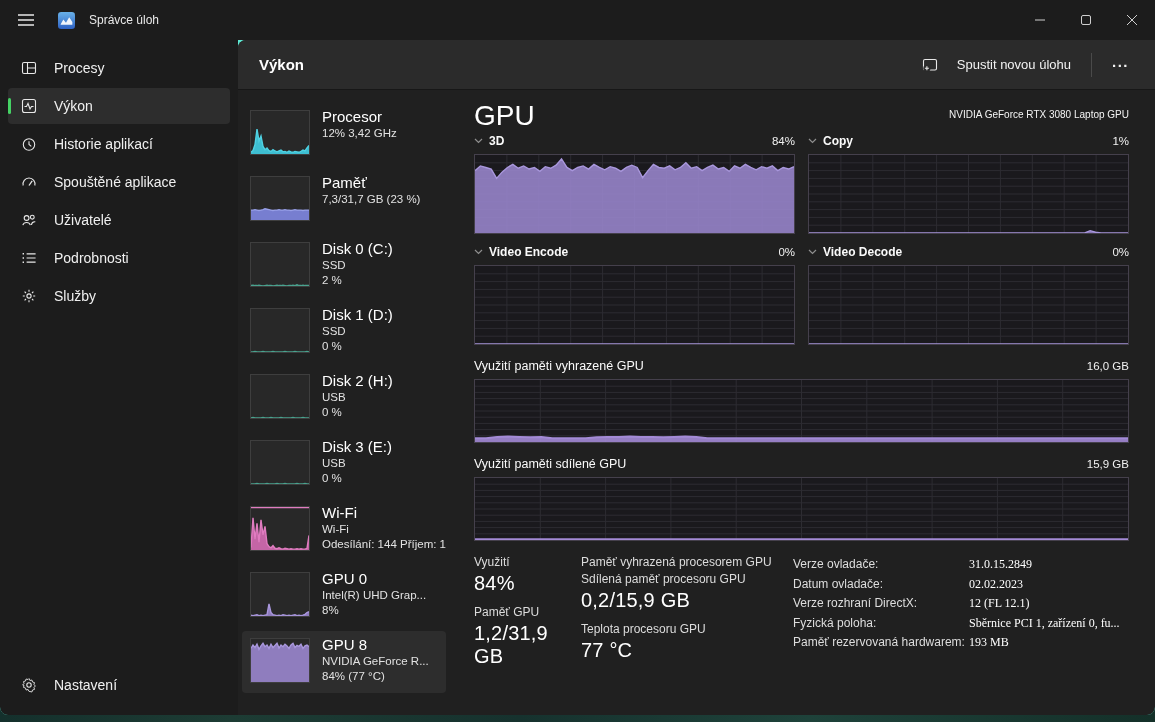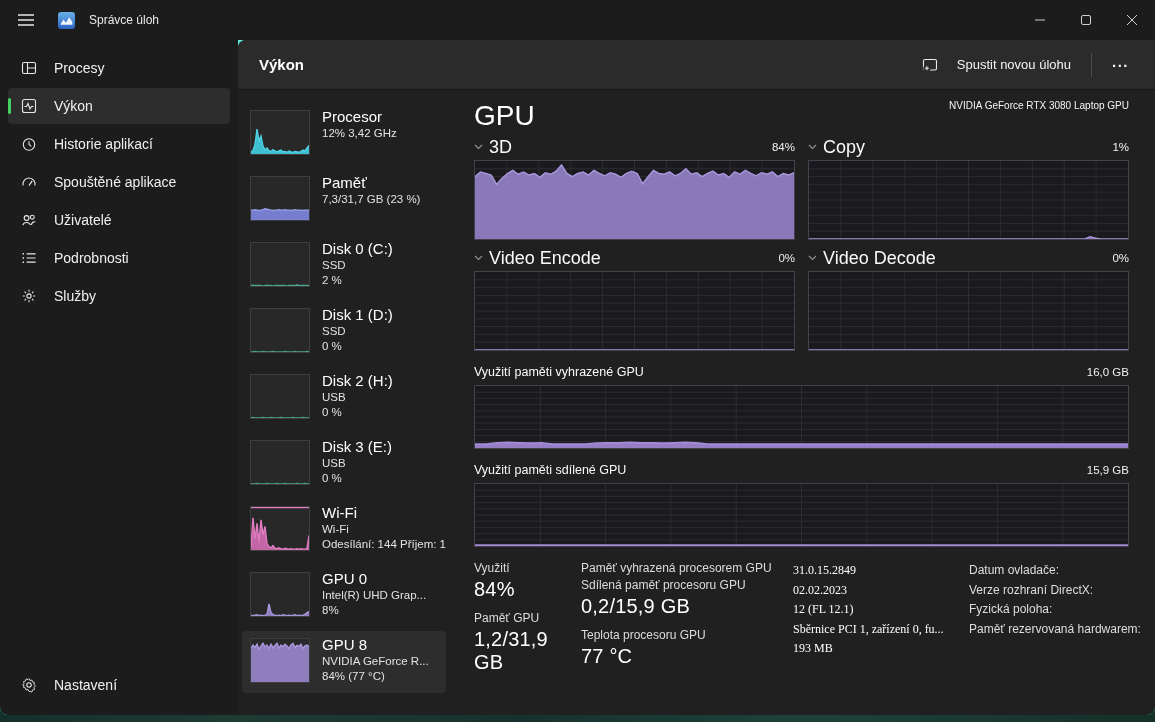--- a/index.html
+++ b/index.html
@@ -43,27 +43,27 @@
   .device-list { width:222px; flex-shrink:0; padding:13px 0 0 4px; overflow:hidden; }
   .dev-row { position:relative; display:flex; height:62px; margin:0 0 4px 0; padding:5px 0 0 8px; border-radius:4px; cursor:pointer; width:204px; }
   .dev-row.selected { background:#2d2d2d; }
   .dev-chart { width:60px; height:45px; flex-shrink:0; background:#282828; border:1px solid #3e3e3e; margin-top:2px; }
   .dev-chart svg { width:100%; height:100%; display:block; }
   .dev-text { margin-left:12px; min-width:0; overflow:hidden; }
   .dev-title { font-size:15px; color:#ffffff; line-height:18px; white-space:nowrap; }
   .dev-sub { font-size:11.5px; color:#e2e2e2; line-height:15px; white-space:nowrap; }
   
   .gpu-panel { flex:1; min-width:0; padding:10px 26px 0 14px; }
-  .gpu-header { display:flex; align-items:flex-start; margin-bottom:6px; }
+  .gpu-header { display:flex; align-items:center; margin-bottom:0; }
   .gpu-title { font-size:28px; font-weight:400; color:#ffffff; line-height:32px; }
   .gpu-name { margin-left:auto; font-size:10px; color:#f5f5f5; padding-bottom:3px; }
   .engine-grid { display:grid; grid-template-columns:1fr 1fr; column-gap:13px; row-gap:9px; }
   .chart-head { display:flex; align-items:center; height:18px; margin-bottom:4px; }
   .chart-head .chev { margin-right:6px; display:flex; align-items:center; cursor:pointer; }
-  .chart-label { font-size:18px; font-weight:400; color:#fafafa; }
+  .chart-label { font-size:12px; font-weight:700; color:#fafafa; }
   .chart-label.normal { font-weight:400; font-size:12.5px; }
   .chart-value { margin-left:auto; font-size:11.5px; color:#f0f0f0; }
   .chart-box { height:80px; background:#1a191d; border:1px solid #45404c; position:relative; }
   .chart-box svg { width:100%; height:100%; display:block; }
   .mem-block { margin-top:12px; }
   .mem-block .chart-box { height:64px; }
   
   .stats { display:flex; margin-top:14px; }
   .stat-col1 { width:107px; flex-shrink:0; }
   .stat-col2 { width:212px; flex-shrink:0; }
@@ -539,20 +539,21 @@
               <div class="stat-value">1,2/31,9 GB</div>
             </div>
             <div class="stat-col2">
               <div class="stat-label">Paměť vyhrazená procesorem GPU</div>
               <div class="stat-label">Sdílená paměť procesoru GPU</div>
               <div class="stat-value">0,2/15,9 GB</div>
               <div class="stat-label">Teplota procesoru GPU</div>
               <div class="stat-value">77 °C</div>
             </div>
             <div class="stat-pairs">
+              <span class="k">Verze ovladače:</span>
               <span class="v">31.0.15.2849</span>
               <span class="k">Datum ovladače:</span>
               <span class="v">02.02.2023</span>
               <span class="k">Verze rozhraní DirectX:</span>
               <span class="v">12 (FL 12.1)</span>
               <span class="k">Fyzická poloha:</span>
               <span class="v">Sběrnice PCI 1, zařízení 0, fu...</span>
               <span class="k">Paměť rezervovaná hardwarem:</span>
               <span class="v">193 MB</span>
             </div>

